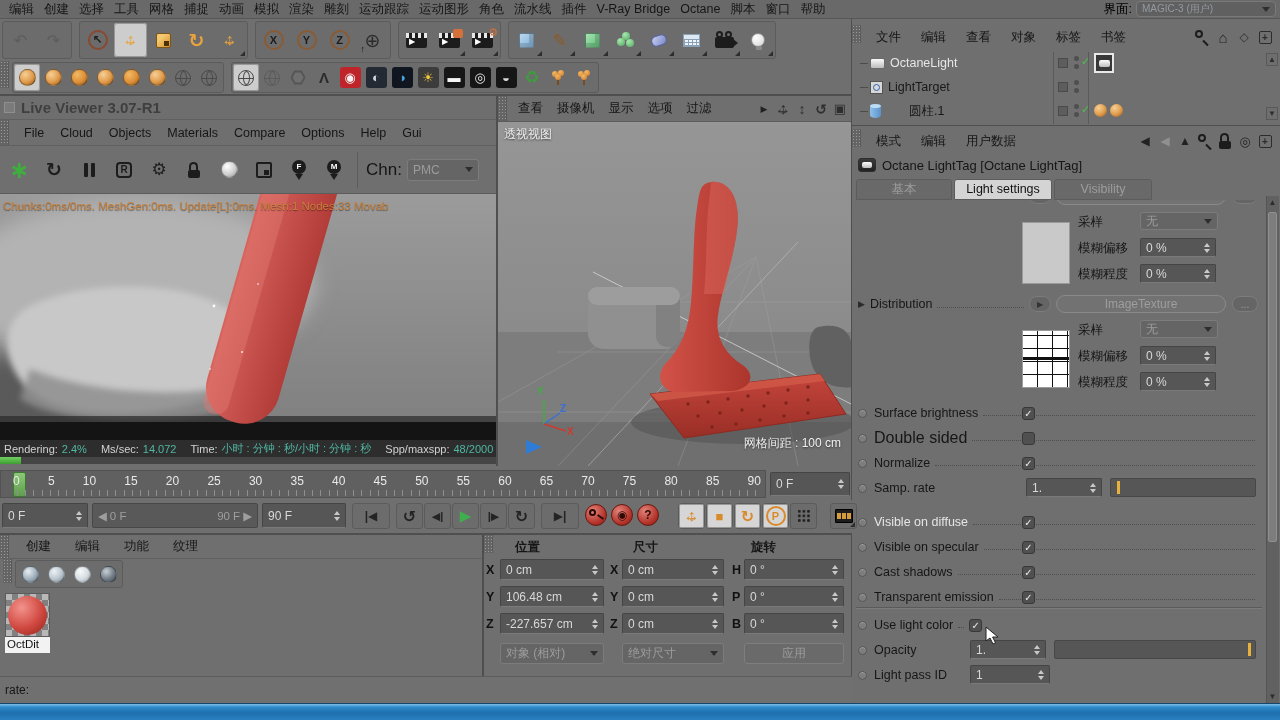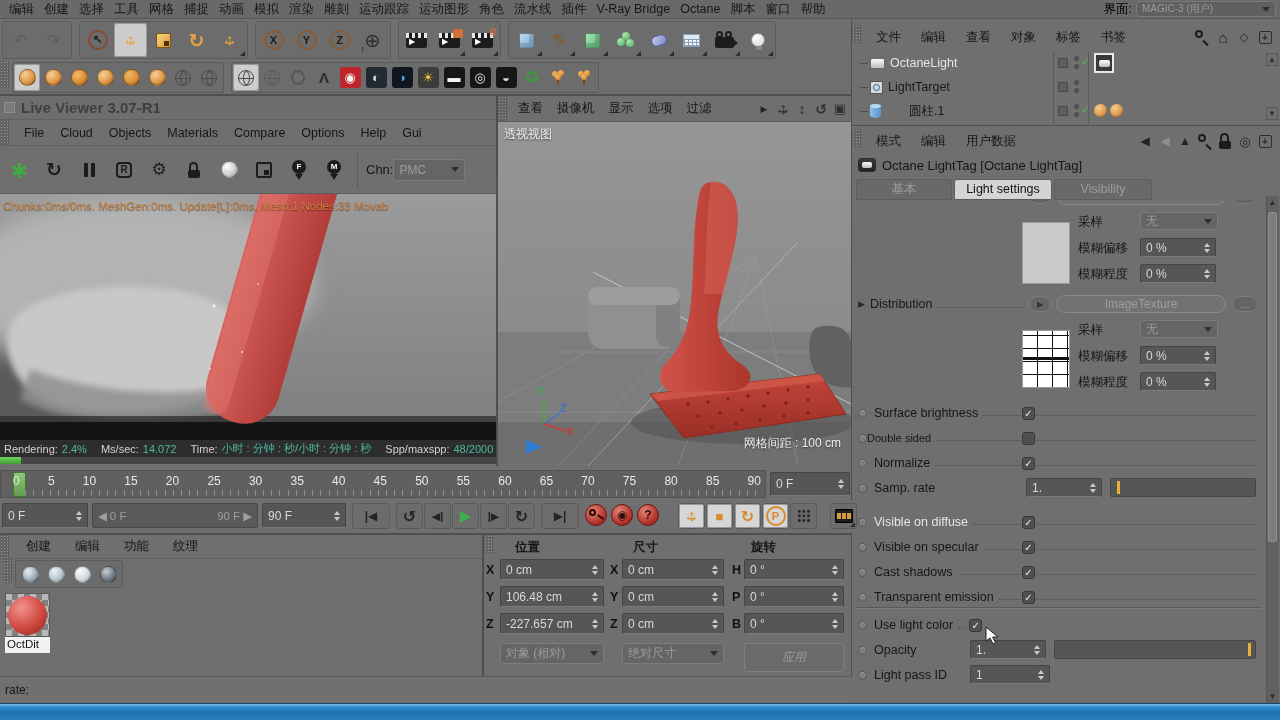--- a/index.html
+++ b/index.html
@@ -362,21 +362,21 @@
             </span>
           </span>
           <span class="cell">
             <span class="ic" style="width: 16px; height: 20px; flex-direction: column;">
               <span style="width: 14px; height: 14px; border-radius: 50%; background: rgb(28, 28, 28); color: rgb(255, 255, 255); font-size: 8px; font-weight: 700; display: flex; align-items: center; justify-content: center;">M</span>
               <span style="width: 0px; height: 0px; border-left: 4px solid transparent; border-right: 4px solid transparent; border-top: 6px solid rgb(28, 28, 28);"></span>
             </span>
           </span>
         </div>
       <div style="width:1px;height:36px;background:#5c5c5c;margin:0 8px;"></div>
-      <span style="color:#161616;font-size:13px;">Chn:</span>
+      <span style="color:#161616;font-size:17px;margin-right:5px;">Chn:</span>
       <div class="dd" style="width:72px;height:22px;">
         <span>PMC</span>
           <span class="car"></span>
       </div>
     </div>
 
     <div class="abs" style="left:0;top:98px;width:496px;height:246px;overflow:hidden;">
       <svg width="496" height="246">
         <defs>
           <linearGradient id="lvbg" x1="0" y1="0" x2="0" y2="1">
@@ -718,21 +718,21 @@
         <div style="position: absolute; left: 170px; top: 30px; width: 48px; height: 62px; background: rgb(201, 201, 201); border: 1px solid rgb(154, 154, 154);"></div>
         <div style="position: absolute; left: 170px; top: 138px; width: 48px; height: 58px; background: repeating-linear-gradient(90deg, transparent 0px, transparent 14px, rgb(17, 17, 17) 14px, rgb(17, 17, 17) 15px), repeating-linear-gradient(0deg, transparent 0px, transparent 12px, rgb(17, 17, 17) 12px, rgb(17, 17, 17) 13px), linear-gradient(transparent 0px, transparent 26px, rgb(17, 17, 17) 26px, rgb(17, 17, 17) 29px, transparent 29px) rgb(255, 255, 255); border: 1px solid rgb(154, 154, 154);"></div>
         <div class="row" style="position: absolute; left: 6px; top: 212px; width: 402px; height: 18px;">
           <span class="bullet"></span>
           <span style="margin-left: 7px; font-size: 12.5px; color: rgb(22, 22, 22); white-space: nowrap;">Surface brightness</span>
           <span class="leader"></span>
           <span class="cb" style="position: absolute; left: 164px;">✓</span>
         </div>
         <div class="row" style="position: absolute; left: 6px; top: 237px; width: 402px; height: 18px;">
           <span class="bullet"></span>
-          <span style="font-size: 11px; color: rgb(22, 22, 22); white-space: nowrap;">Double sided</span>
+          <span style="margin-left: 7px; font-size: 16px; color: rgb(22, 22, 22); white-space: nowrap;">Double sided</span>
           <span class="leader"></span>
           <span class="cb" style="position: absolute; left: 164px;"></span>
         </div>
         <div class="row" style="position: absolute; left: 6px; top: 262px; width: 402px; height: 18px;">
           <span class="bullet"></span>
           <span style="margin-left: 7px; font-size: 12.5px; color: rgb(22, 22, 22); white-space: nowrap;">Normalize</span>
           <span class="leader"></span>
           <span class="cb" style="position: absolute; left: 164px;">✓</span>
         </div>
         <div class="row" style="position: absolute; left: 6px; top: 287px; width: 402px; height: 18px;">
@@ -1054,21 +1054,21 @@
           </span>
         </div>
         <span style="position: absolute; left: 248px; top: 58px; font-size: 12.5px; font-weight: 700; color: rgb(17, 17, 17);">B</span>
         <div class="fld" style="position: absolute; left: 260px; top: 54px; width: 100px; height: 21px;">
           <span>0 °</span>
           <span class="spin">
             <i class="u"></i>
             <i class="d"></i>
           </span>
         </div>
-        <div class="btnw" style="position: absolute; left: 260px; top: 84px; width: 100px; height: 29px; font-style: italic;">应用</div>
+        <div class="btnw" style="position: absolute; left: 260px; top: 84px; width: 100px; height: 21px;">应用</div>
       </div>
   </div>
 
   <div class="abs row" id="statusbar" style="left:0;top:676px;width:852px;height:27px;background:#707070;border-top:1px solid #5c5c5c;padding-left:5px;">
     <span style="color:#161616;font-size:12px;">rate:</span>
   </div>
 
   <div class="abs" style="left:0;top:703px;width:1280px;height:17px;background:linear-gradient(180deg,#7ec0e8 0%,#2e8ac9 20%,#1e6fae 55%,#2a80bf 100%);border-top:1px solid #16486e;"></div>
 
   <svg class="abs" style="left:985px;top:626px;z-index:60;" width="18" height="20">

